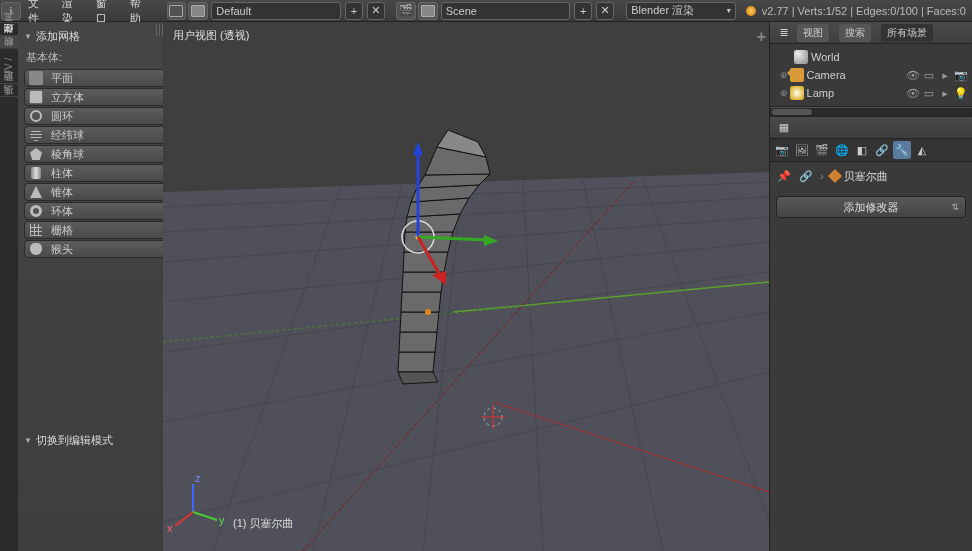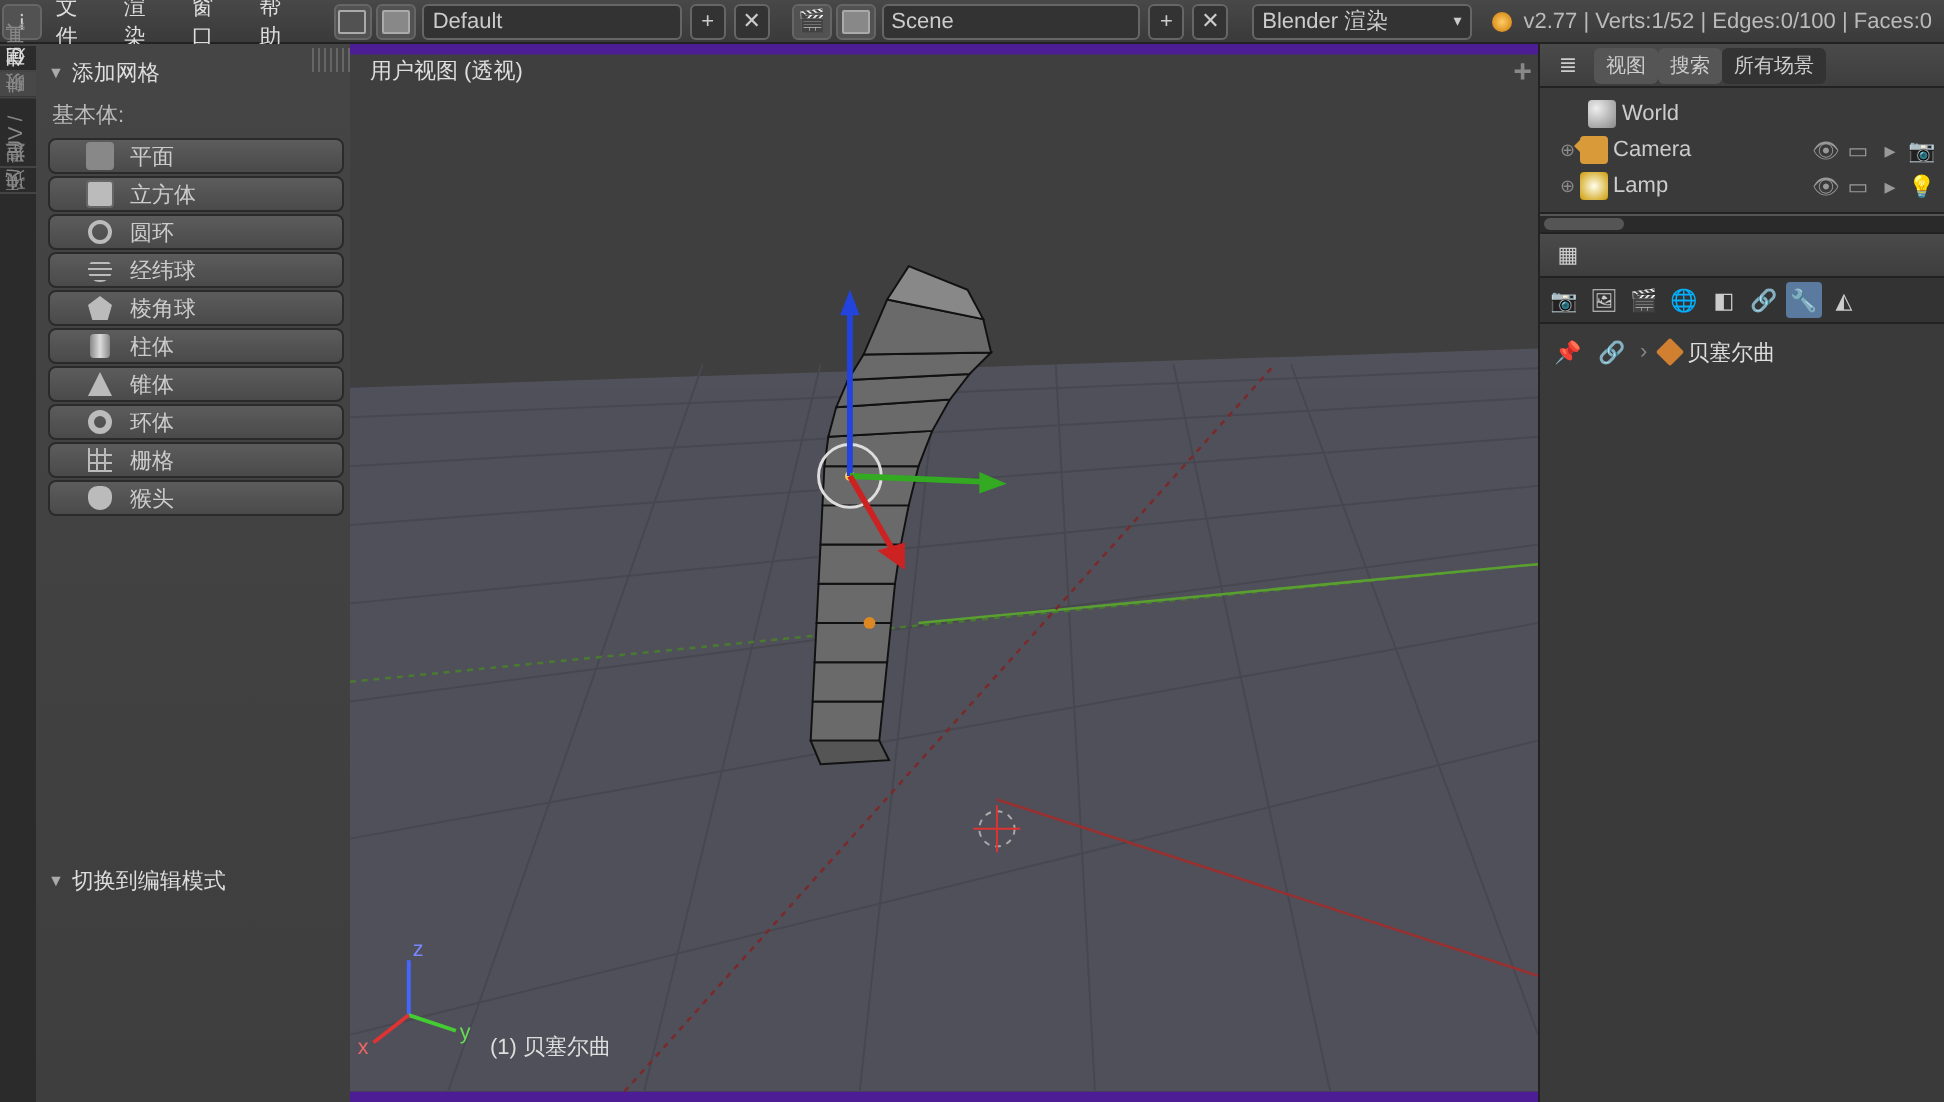--- a/index.html
+++ b/index.html
@@ -21,38 +21,38 @@
 .lefttabs { position:absolute; left:0; top:22px; width:18px; bottom:0; background:#2b2b2b; display:flex; flex-direction:column; }
 .lefttabs .vtab { writing-mode:vertical-rl; transform:rotate(180deg); padding:6px 2px; color:#888; border-bottom:1px solid #444; cursor:pointer; font-size:10px; }
 .lefttabs .vtab.active { background:#484848; color:#ddd; }
 
 
 .leftpanel { position:absolute; left:18px; top:22px; width:161px; bottom:0; background:linear-gradient(#454545,#3e3e3e); border-right:1px solid #222; padding:4px 6px; overflow:hidden; }
 .leftpanel .hdr { color:#ddd; padding:3px 0; display:flex; align-items:center; }
 .leftpanel .hdr:before { content:"▼"; font-size:8px; margin-right:4px; color:#aaa; }
 .leftpanel .grip { position:absolute; right:2px; top:2px; width:20px; height:12px; background:repeating-linear-gradient(90deg,#666 0,#666 1px,transparent 1px,transparent 3px); }
 .leftpanel .sub { color:#bbb; padding:3px 0 3px 2px; }
-.leftpanel .btn { display:flex; align-items:center; height:18px; background:linear-gradient(#5c5c5c,#4a4a4a); border:1px solid #2a2a2a; border-radius:4px; margin:1px 0; padding:0 18px; cursor:pointer; }
+.leftpanel .btn { display:flex; align-items:center; height:18px; background:linear-gradient(#5c5c5c,#4a4a4a); border:1px solid #2a2a2a; border-radius:4px; margin:1px 0; padding:0 4px; cursor:pointer; }
 .leftpanel .btn .bi { width:14px; height:14px; margin-right:8px; border-radius:2px; display:flex; align-items:center; justify-content:center; }
 .leftpanel .bottom-sec { position:absolute; bottom:100px; left:6px; right:6px; }
 .leftpanel .bottom-hdr { color:#ddd; padding:3px 0; display:flex; align-items:center;text-align:right; }
 .leftpanel .bottom-hdr:before { content:"▼"; font-size:8px; margin-right:4px; color:#aaa; }
 
 
-.viewport { position:absolute; left:163px; right:203px; top:22px; bottom:0; background:#4c1d95;margin-left:12px; }
+.viewport { position:absolute; left:163px; right:203px; top:22px; bottom:0; background:#0f172a; }
 .viewport svg { width:100%; height:100%; }
 .vp-label-tl { position:absolute; left:10px; top:6px; color:#ddd; font-size:11px; }
 .vp-label-bl { position:absolute; left:70px; bottom:20px; color:#ddd; font-size:11px; }
 .vp-plus { position:absolute; right:3px; top:6px; color:#888; font-size:16px; font-weight:bold; cursor:pointer; }
 
 
 .rightpanel { position:absolute; right:0; top:22px; width:203px; bottom:0; background:#3a3a3a; border-left:1px solid #222; }
 .rp-hdr { height:22px; background:linear-gradient(#4a4a4a,#3e3e3e); display:flex; align-items:center; padding:0 3px; border-bottom:1px solid #222; }
 .rp-hdr .ib { width:22px; height:18px; display:flex; align-items:center; justify-content:center; margin-right:2px; border-radius:3px; }
-.rp-hdr .tab { padding:2px 6px; background:#555; border-radius:3px; margin-right:0; cursor:pointer; font-size:10px; }
+.rp-hdr .tab { padding:2px 6px; background:#555; border-radius:3px; margin-right:10px; cursor:pointer; font-size:10px; }
 .rp-hdr .tab.active { background:#333; }
 .outliner { padding:4px; border-bottom:1px solid #222; }
 .outliner .row { display:flex; align-items:center; height:18px; padding-left:6px; }
 .outliner .oi { width:14px; height:14px; margin-right:3px; border-radius:2px; }
 .outliner .ricons { margin-left:auto; display:flex; gap:2px; }
 .outliner .ricons span { width:14px; height:14px; display:flex; align-items:center; justify-content:center; color:#999; }
 .rp-scroll { height:10px; background:#2a2a2a; border-top:1px solid #555; border-bottom:1px solid #222; position:relative; }
 .rp-scroll .thumb { position:absolute; left:2px; top:1px; width:40px; height:6px; background:#555; border-radius:3px; }
 .rp-tabs { display:flex; padding:2px; background:#333; border-bottom:1px solid #222; }
 .rp-tabs .t { width:18px; height:18px; margin:0 1px; border-radius:2px; display:flex; align-items:center; justify-content:center; cursor:pointer; }
@@ -334,14 +334,17 @@
   <div class="rp-body">
     <div class="pin-row">
       <span class="ic">📌</span>
       <span class="ic">🔗</span>
       <span style="color:#888">›</span>
       <span class="chain">
           <span class="obj-icon"></span>
           <span>贝塞尔曲</span>
         </span>
     </div>
+    <div class="add-mod">
+        <span>添加修改器</span>
+      </div>
   </div>
 </div>
 
 </body></html>

